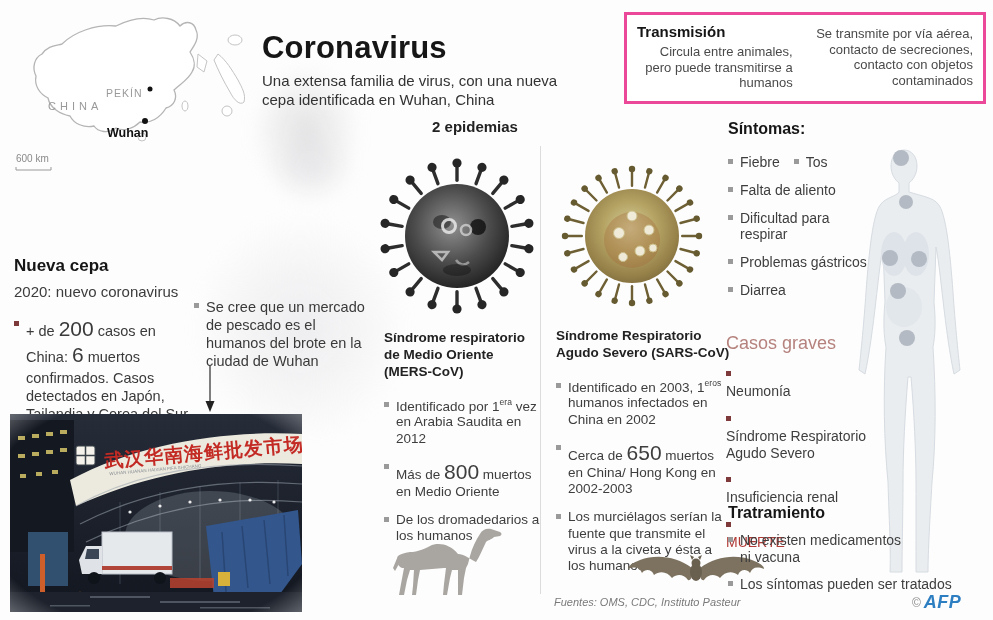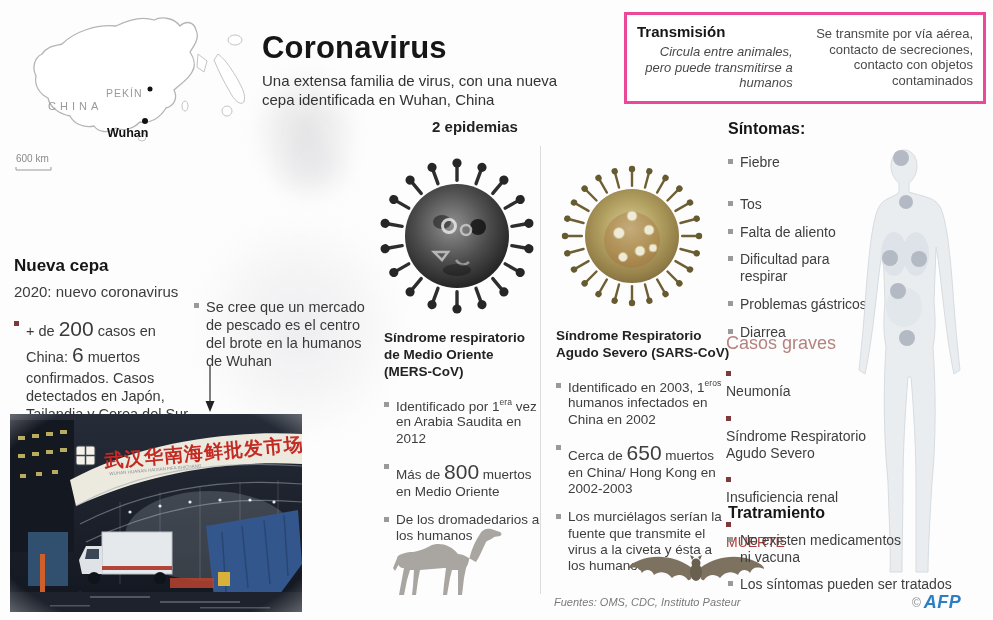--- a/index.html
+++ b/index.html
@@ -16,21 +16,21 @@
     filter:blur(7px); }
 
   .title { left:262px; top:10px; width:380px; }
   .title h1 { font-size:31px; font-weight:bold; color:#161616; letter-spacing:.2px;margin-top:20px; }
   .title p { margin-top:6px; font-size:15px; line-height:1.25; color:#333; width:330px; }
 
   .trans-box { left:624px; top:12px; width:362px; height:92px; border:3px solid #ec4899; background:#fff; padding:8px 10px; }
   .trans-box h2 { font-size:15px; font-weight:bold; color:#161616; margin-bottom:4px; }
   .trans-cols { display:flex; gap:10px; }
   .trans-cols p { font-size:13px; line-height:1.2; color:#4a4a4a;text-align:right; }
-  .trans-cols p:first-child { width:160px;font-style:italic; }
+  .trans-cols p:first-child { width:160px; }
   .trans-cols p:last-child { width:175px; margin-top:-18px; }
 
   .sec-title { font-size:17px; font-weight:bold; color:#161616; }
   .nueva { left:14px; top:256px; width:175px; }
   .nueva .yr { font-size:15px; color:#3c3c3c; margin-top:7px; }
   .nueva .stat { margin-top:16px; font-size:14.5px; line-height:1.25; color:#3a3a3a; display:flex; gap:7px; }
   .big { font-size:21px; }
 
   .sq { flex:0 0 auto; width:5px; height:5px; background:#9a9a9a; margin-top:5px; }
   .sq.red { background:#7e3a3a; }
@@ -111,21 +111,21 @@
     <h2 class="sec-title">Nueva cepa</h2>
     <p class="yr">2020: nuevo coronavirus</p>
     <div class="stat">
       <span class="sq red"></span>
       <p><span>+ de </span><span class="big">200</span><span> casos en China: </span><span class="big">6</span><span> muertos confirmados. Casos detectados en Japón, Tailandia y Corea del Sur</span></p>
     </div>
   </div>
 
   <div class="abs market-note">
     <span class="sq"></span>
-    <p>Se cree que un mercado de pescado es el centro del brote en la humanos de Wuhan</p>
+    <p>Se cree que un mercado de pescado es el humanos del brote en la ciudad de Wuhan</p>
   </div>
   <svg class="abs" style="left:203px; top:366px;" width="14" height="48">
     <line x1="7" y1="0" x2="7" y2="37" stroke="#555" stroke-width="1.5"></line>
     <polygon points="2.5,35 11.5,35 7,46" fill="#222"></polygon>
   </svg>
 
   <div class="abs photo">
     <svg width="292" height="198" viewBox="0 0 292 198">
       <defs>
         <linearGradient id="night" x1="0" y1="0" x2="0" y2="1">
@@ -346,21 +346,21 @@
     <use href="#wing" fill="#7d7260" transform="translate(140,0) scale(-1,1)"></use>
     <ellipse cx="70" cy="20" rx="6" ry="9" fill="#6a6050"></ellipse>
     <circle cx="70" cy="11" r="4.5" fill="#6a6050"></circle>
     <path d="M66,8 l-2,-5 l4,2 z M74,8 l2,-5 l-4,2 z" fill="#6a6050"></path>
   </svg>
 
   <p class="abs fuentes">Fuentes: OMS, CDC, Instituto Pasteur</p>
 
   <div class="abs sintomas">
     <h2 class="sec-title">Síntomas:</h2>
-    <div class="fiebre-row" style="margin-top:8px;flex-direction:column;">
+    <div class="fiebre-row" style="margin-top:8px;">
       <div class="bi">
           <span class="sq"></span>
           <p>Fiebre</p>
         </div>
       <div class="bi">
           <span class="sq"></span>
           <p>Tos</p>
         </div>
     </div>
     <div class="bi">

